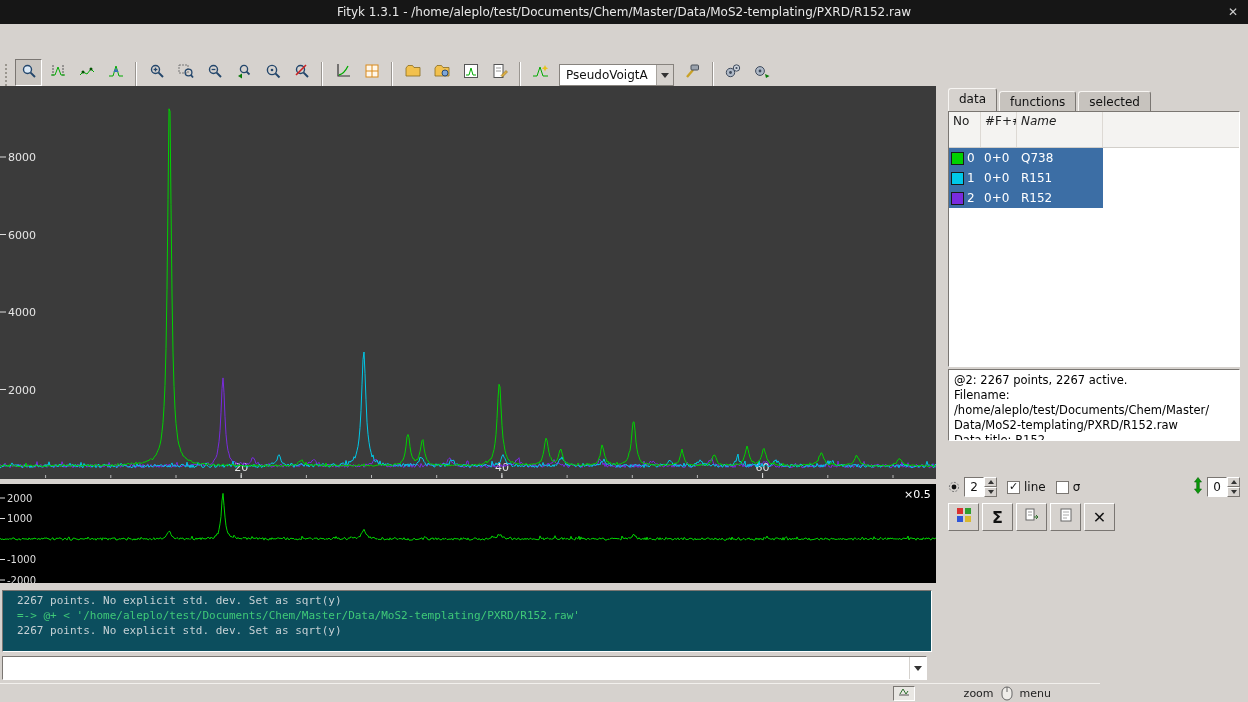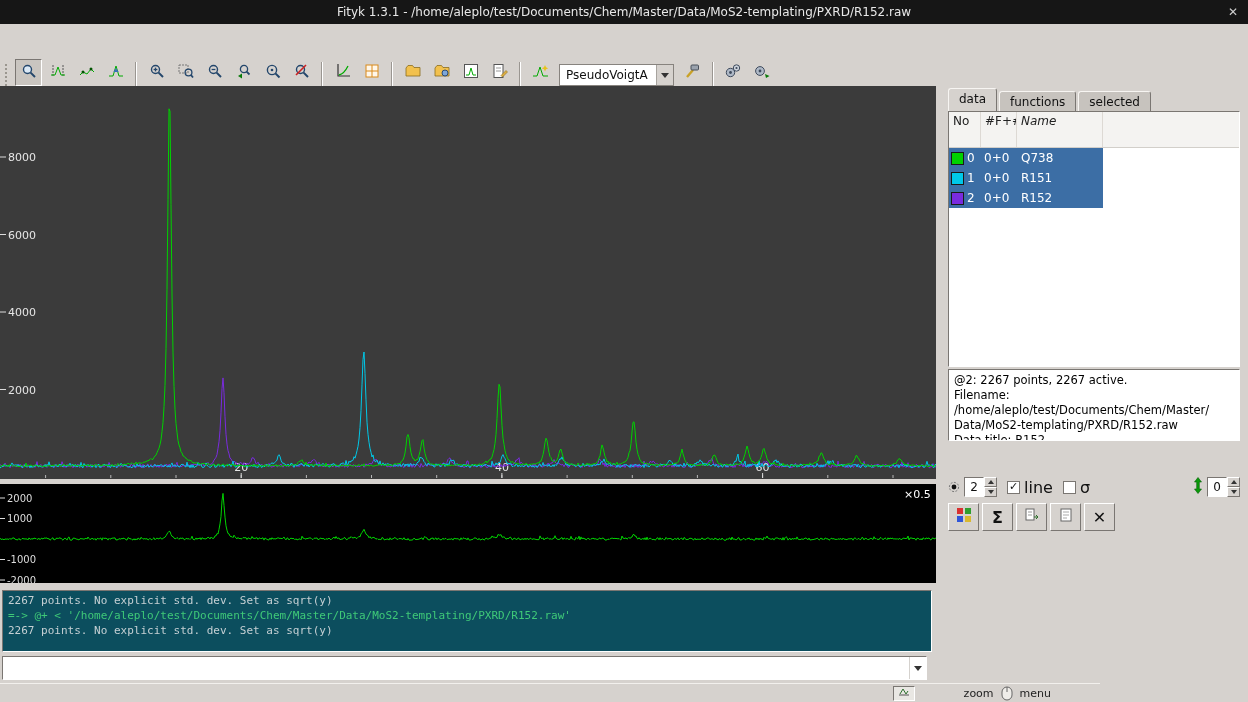--- a/index.html
+++ b/index.html
@@ -28,21 +28,21 @@
   .arr-down { width: 0; height: 0; border-left: 4px solid transparent; border-right: 4px solid transparent; border-top: 5px solid #333; }
   .arr-up-sm { width: 0; height: 0; border-left: 3px solid transparent; border-right: 3px solid transparent; border-bottom: 4px solid #333; }
   .arr-dn-sm { width: 0; height: 0; border-left: 3px solid transparent; border-right: 3px solid transparent; border-top: 4px solid #333; }
 
   
   .main-plot { position: absolute; left: 0; top: 86px; width: 936px; height: 393px; background: #3b3b3b; }
   .aux-plot  { position: absolute; left: 0; top: 484px; width: 936px; height: 99px; background: #000; }
   .main-plot svg, .aux-plot svg { position: absolute; left: 0; top: 0; }
 
   
-  .console { position: absolute; left: 2px; top: 590px; width: 930px; height: 62px; background: #0c4e5e; border: 1px solid; border-color: #7a7672 #ffffff #ffffff #7a7672; padding: 2px 5px; overflow: hidden; }
+  .console { position: absolute; left: 2px; top: 590px; width: 930px; height: 62px; background: #0c4e5e; border: 1px solid; border-color: #7a7672 #ffffff #ffffff #7a7672; padding: 2px 14px; overflow: hidden; }
   .cline { font-family: "DejaVu Sans Mono", monospace; font-size: 11px; line-height: 15px; white-space: pre; }
   .cline.output { color: #c6d0d4; }
   .cline.command { color: #3fc978; }
 
   
   .cmd-wrap { position: absolute; left: 2px; top: 656px; width: 925px; height: 24px; background: #fff; border: 1px solid; border-color: #7a7672 #ffffff #ffffff #7a7672; display: flex; align-items: center; }
   .cmd-wrap input { flex: 1; height: 100%; border: none; outline: none; font-size: 12px; padding: 0 6px; font-family: "DejaVu Sans", sans-serif; background: transparent; }
   .cmd-arrow { width: 17px; height: 100%; display: flex; align-items: center; justify-content: center; border-left: 1px solid #d5d2ce; }
 
   
@@ -63,21 +63,21 @@
 
   .combo { position: absolute; left: 12px; top: 361px; width: 292px; height: 22px; background: #fff; border: 1px solid #87837e; display: flex; align-items: center; font-size: 12px; color: #111; }
   .combo .val { flex: 1; padding-left: 6px; }
   .combo .arrowbox { width: 18px; height: 100%; background: #d6d2ce; border-left: 1px solid #a7a39e; display: flex; align-items: center; justify-content: center; }
 
   .ctrl-row { position: absolute; left: 12px; top: 389px; width: 292px; height: 24px; display: flex; align-items: center; }
   .spinner { display: flex; height: 20px; margin-left: 4px; }
   .spin-val { width: 20px; height: 20px; background: #fff; border: 1px solid; border-color: #7a7672 #ffffff #ffffff #7a7672; font-size: 12px; text-align: center; line-height: 18px; color: #111; }
   .spin-btns { width: 13px; display: flex; flex-direction: column; }
   .spin-up, .spin-dn { flex: 1; background: #d6d2ce; border: 1px solid; border-color: #ffffff #7a7672 #7a7672 #ffffff; display: flex; align-items: center; justify-content: center; }
-  .cbgroup { display: flex; align-items: center; margin-left: 10px; font-size: 16px; color: #111; }
+  .cbgroup { display: flex; align-items: center; margin-left: 10px; font-size: 12px; color: #111; }
   .cb { width: 13px; height: 13px; background: #fff; border: 1px solid #7a7672; margin-right: 4px; display: flex; align-items: center; justify-content: center; }
   .cb.checked::after { content: "✓"; font-size: 11px; font-weight: bold; color: #111; position: relative; top: -1px; }
   .ctrl-spacer { flex: 1; }
 
   .btn-row { position: absolute; left: 12px; top: 417px; display: flex; }
   .pbtn { width: 31px; height: 28px; background: #d6d2ce; border: 1px solid; border-color: #ffffff #7a7672 #7a7672 #ffffff; display: flex; align-items: center; justify-content: center; margin-right: 3px; font-size: 15px; color: #111; }
   .pbtn .glyph { font-weight: bold; font-size: 16px; }
 
   
   .statusbar { position: absolute; left: 0; bottom: 0; width: 1100px; height: 19px; background: #d6d2ce; border-top: 1px solid #f2f0ed; display: flex; align-items: center; justify-content: flex-end; font-size: 11px; color: #222; padding-right: 44px; }

